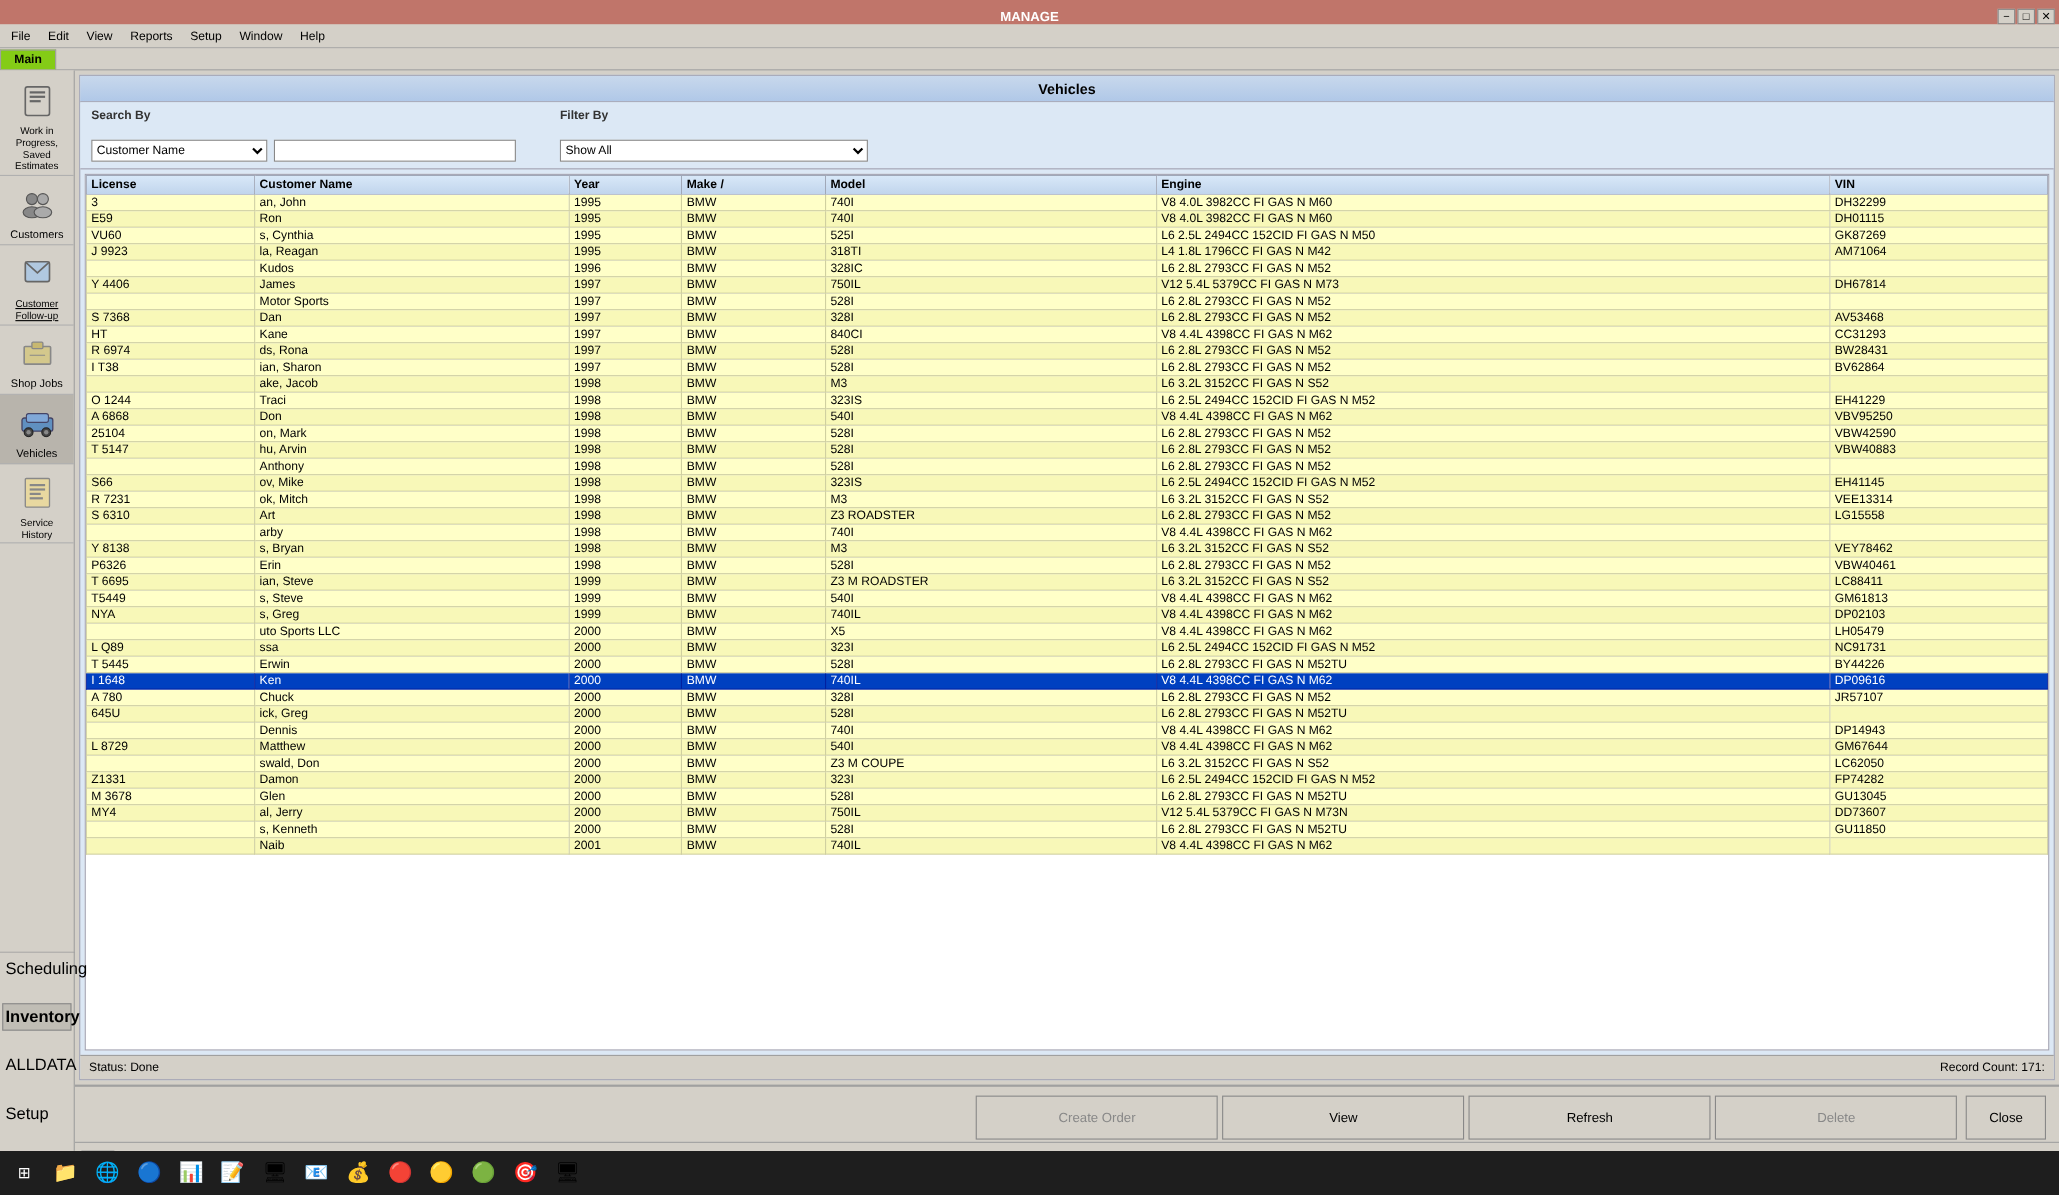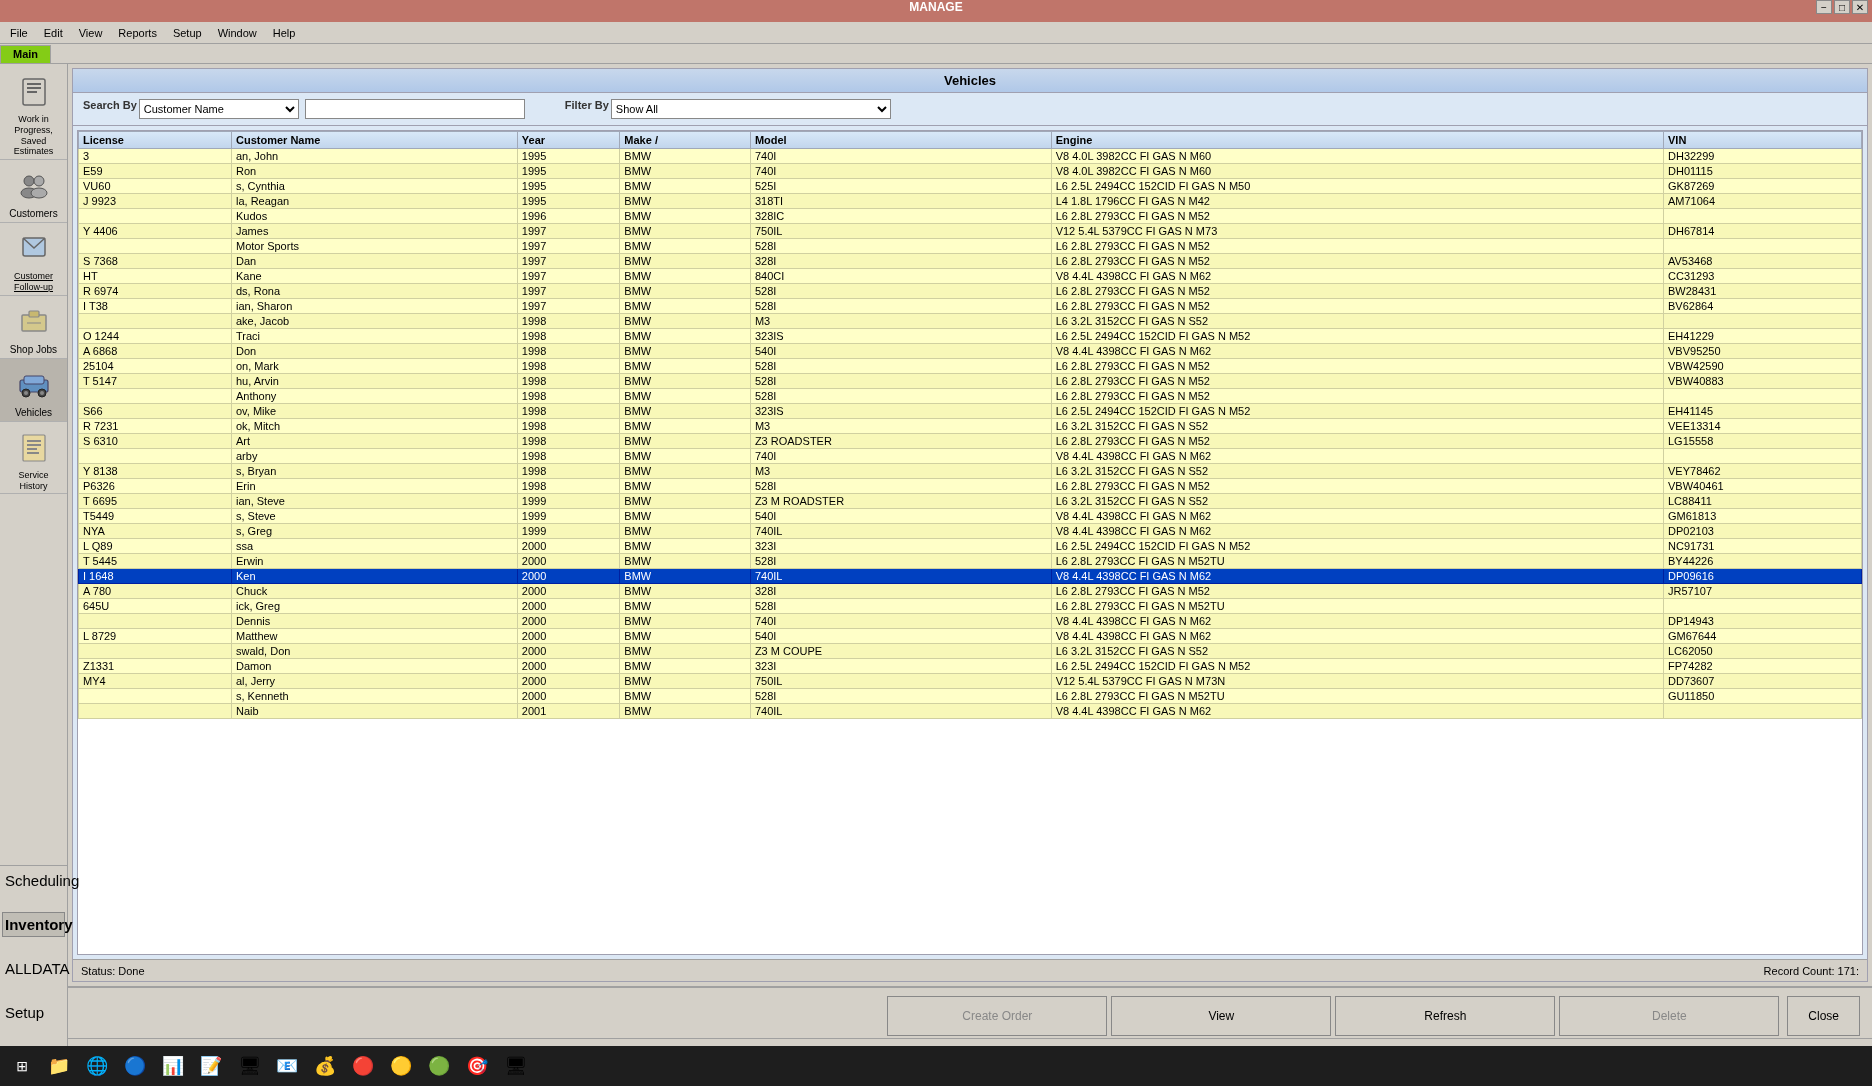--- a/index.html
+++ b/index.html
@@ -3,21 +3,21 @@
   <meta charset="utf-8">
   <style>
     * { margin: 0; padding: 0; box-sizing: border-box; }
     body { font-family: 'Segoe UI', Tahoma, Arial, sans-serif; font-size: 11px; background: #d4d0c8; width: 1872px; height: 1086px; overflow: hidden; }
 
     
     .title-bar {
       background: #c0756a;
       height: 22px;
       display: flex;
-      align-items: flex-start;
+      align-items: flex-end;
       justify-content: center;
       color: white;
       font-size: 12px;
       font-weight: bold;
       position: relative;
     }
     .title-bar-controls {
       position: absolute;
       right: 4px;
       display: flex;
@@ -120,22 +120,22 @@
     
     .search-filter-row {
       display: flex;
       padding: 6px 10px;
       gap: 40px;
       background: #dce8f5;
       border-bottom: 1px solid #a0a0b0;
     }
     .search-group, .filter-group {
       display: flex;
-      flex-direction: row;
-      gap: 2px;
+      flex-direction: column;
+      gap: 16px;
     }
     .search-label, .filter-label {
       font-size: 11px;
       font-weight: bold;
       color: #333;
     }
     .search-row, .filter-row {
       display: flex;
       align-items: center;
       gap: 6px;
@@ -693,20 +693,29 @@
                   <tr>
                     <td>NYA</td>
                     <td>s, Greg</td>
                     <td>1999</td>
                     <td>BMW</td>
                     <td>740IL</td>
                     <td>V8 4.4L 4398CC FI GAS N M62</td>
                     <td>DP02103</td>
                   </tr>
                   <tr>
+                    <td></td>
+                    <td>uto Sports LLC</td>
+                    <td>2000</td>
+                    <td>BMW</td>
+                    <td>X5</td>
+                    <td>V8 4.4L 4398CC FI GAS N M62</td>
+                    <td>LH05479</td>
+                  </tr>
+                  <tr>
                     <td>L Q89</td>
                     <td>ssa</td>
                     <td>2000</td>
                     <td>BMW</td>
                     <td>323I</td>
                     <td>L6 2.5L 2494CC 152CID FI GAS N M52</td>
                     <td>NC91731</td>
                   </tr>
                   <tr>
                     <td>T 5445</td>
@@ -772,20 +781,29 @@
                     <td>LC62050</td>
                   </tr>
                   <tr>
                     <td>Z1331</td>
                     <td>Damon</td>
                     <td>2000</td>
                     <td>BMW</td>
                     <td>323I</td>
                     <td>L6 2.5L 2494CC 152CID FI GAS N M52</td>
                     <td>FP74282</td>
+                  </tr>
+                  <tr>
+                    <td>M 3678</td>
+                    <td>Glen</td>
+                    <td>2000</td>
+                    <td>BMW</td>
+                    <td>528I</td>
+                    <td>L6 2.8L 2793CC FI GAS N M52TU</td>
+                    <td>GU13045</td>
                   </tr>
                   <tr>
                     <td>MY4</td>
                     <td>al, Jerry</td>
                     <td>2000</td>
                     <td>BMW</td>
                     <td>750IL</td>
                     <td>V12 5.4L 5379CC FI GAS N M73N</td>
                     <td>DD73607</td>
                   </tr>

